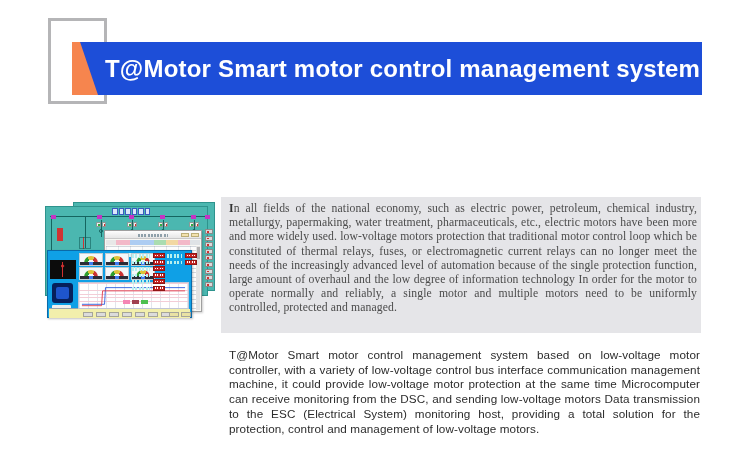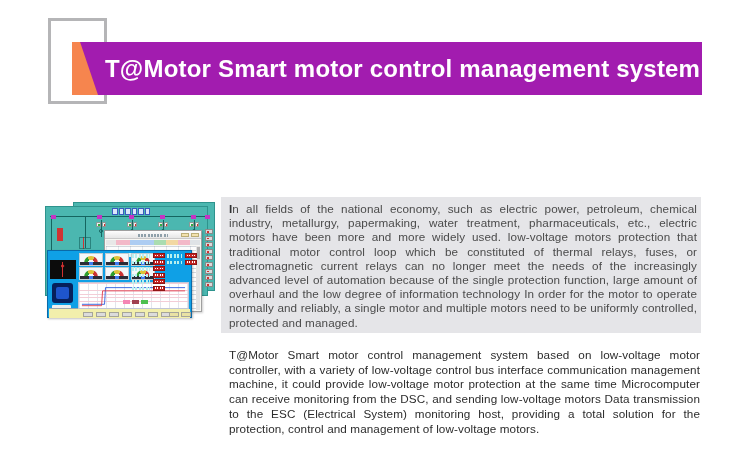--- a/index.html
+++ b/index.html
@@ -2,21 +2,21 @@
 <html><head>
 <meta charset="utf-8">
 <style>
   html,body{margin:0;padding:0;background:#fff;}
   #page{position:relative;width:743px;height:451px;background:#fff;overflow:hidden;
         font-family:"Liberation Sans",sans-serif;}
   #page *{box-sizing:border-box;position:absolute;}
 
   
   .bracket{left:48px;top:18px;width:59px;height:86px;border:3px solid #b5b5b7;background:transparent;z-index:1;}
-  .banner{left:72px;top:42px;width:630px;height:53px;background:#a21caf;z-index:2;}
+  .banner{left:72px;top:42px;width:630px;height:53px;background:#1d4ed8;z-index:2;}
   .banner-tri{left:0;top:0;width:26px;height:53px;background:#f6854e;
               clip-path:polygon(0 0,31% 0,100% 100%,0 100%);}
   .banner-title{left:33px;top:0;height:53px;line-height:53px;color:#fff;
                 font-size:24px;font-weight:700;letter-spacing:.2px;white-space:nowrap;}
 
   
   .scada-back{left:73px;top:202px;width:142px;height:89px;background:#4bb7b0;border:1px solid #2e938d;z-index:1;}
   .scada{left:45px;top:206px;width:163px;height:90px;background:#4bb7b0;border:1px solid #2e938d;z-index:2;}
   .bus-line{left:4px;top:9px;width:155px;height:1px;background:#156560;}
   .vline1{left:5px;top:9px;width:1px;height:38px;background:#156560;}
@@ -86,21 +86,21 @@
   .lchip.p{left:75px;background:#f585b5;}
   .lchip.m{left:84px;background:#a04050;}
   .lchip.g{left:93px;background:#4ec04e;}
   .ybar{left:1px;right:1px;top:58px;height:9px;background:#f2efac;}
   .ychip{top:60.5px;width:10px;height:5px;background:#dcdcdc;border:1px solid #a5a59a;}
   .ychip.y2{background:#e9e2a4;}
 
   
   .intro-panel{left:221px;top:197px;width:480px;height:136px;background:#e5e5e8;z-index:0;}
   .intro-panel p{position:static;margin:5px 4px 0 8px;font-size:11.7px;line-height:14.2px;
-                 color:#4b4b4b;text-align:justify;letter-spacing:.1px;}
+                 color:#4b4b4b;text-align:justify;letter-spacing:.1px;font-family:Liberation Serif, serif;}
   .intro-panel p::first-letter{font-weight:700;color:#333;}
   .desc{left:229px;top:348px;width:471px;font-size:11.7px;line-height:14.7px;color:#2c2c2c;
         text-align:justify;letter-spacing:.1px;margin:0;}
 </style>
 </head>
 <body>
 
 <div id="page">
 
   <div class="bracket"></div>

